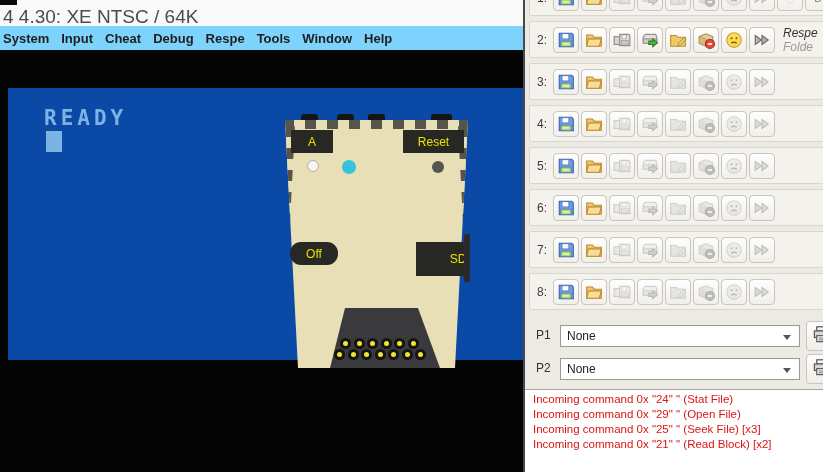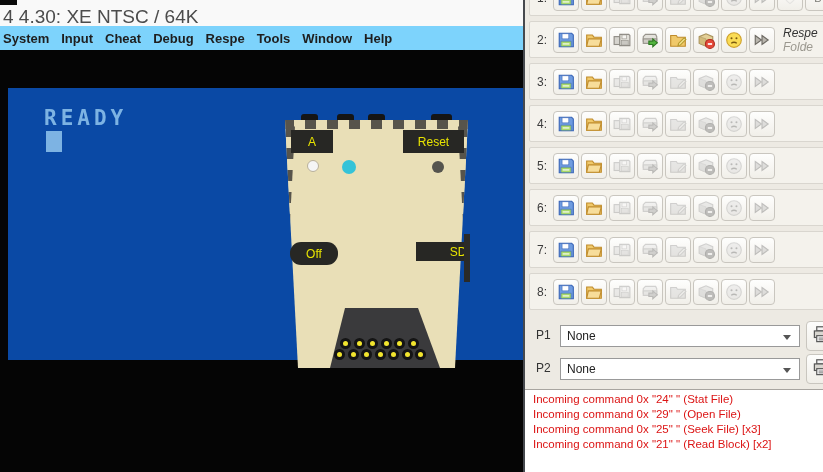--- a/index.html
+++ b/index.html
@@ -33,21 +33,21 @@
               background:repeating-linear-gradient(180deg,#57544b 0 11px,#e9dfb7 11px 22px);
               transform:rotate(3deg); transform-origin:top left; }
   .chk-right { position:absolute; right:3px; top:6px; width:9px; height:244px;
                background:repeating-linear-gradient(180deg,#57544b 0 11px,#e9dfb7 11px 22px);
                transform:rotate(-3deg); transform-origin:top right; }
   .chip { position:absolute; background:#272724; color:#e8e400; font-size:12px;
           display:flex; align-items:center; justify-content:center; cursor:default; }
   .chip-a     { left:8px;   top:16px;  width:42px; height:23px; }
   .chip-reset { left:120px; top:16px;  width:61px; height:23px; }
   .chip-off   { left:7px;   top:128px; width:48px; height:23px;border-radius:11px; }
-  .chip-sd    { left:133px; top:128px; width:48px; height:19px;padding-left:36px; }
+  .chip-sd    { left:133px; top:128px; width:48px; height:34px;padding-left:36px; }
   .led { position:absolute; border-radius:50%; }
   .led-white { left:24px; top:46px; width:12px; height:12px; border:1px solid #b9b09a; }
   .led-cyan  { left:59px; top:46px; width:14px; height:14px; }
   .led-gray  { left:149px; top:47px; width:12px; height:12px; }
   .sd-slot { position:absolute; left:181px; top:120px; width:6px; height:48px; background:#2a2a28; }
   .connector { position:absolute; left:47px; top:194px; width:110px; height:60px; background:#3a3a3c;
                clip-path:polygon(15px 0,88px 0,110px 60px,0 60px); }
   .pin { position:absolute; width:11px; height:11px; border-radius:50%; background:#141414;
          display:flex; align-items:center; justify-content:center; }
   .pin i { display:block; width:5px; height:5px; border-radius:50%; background:#f2e52e; }

